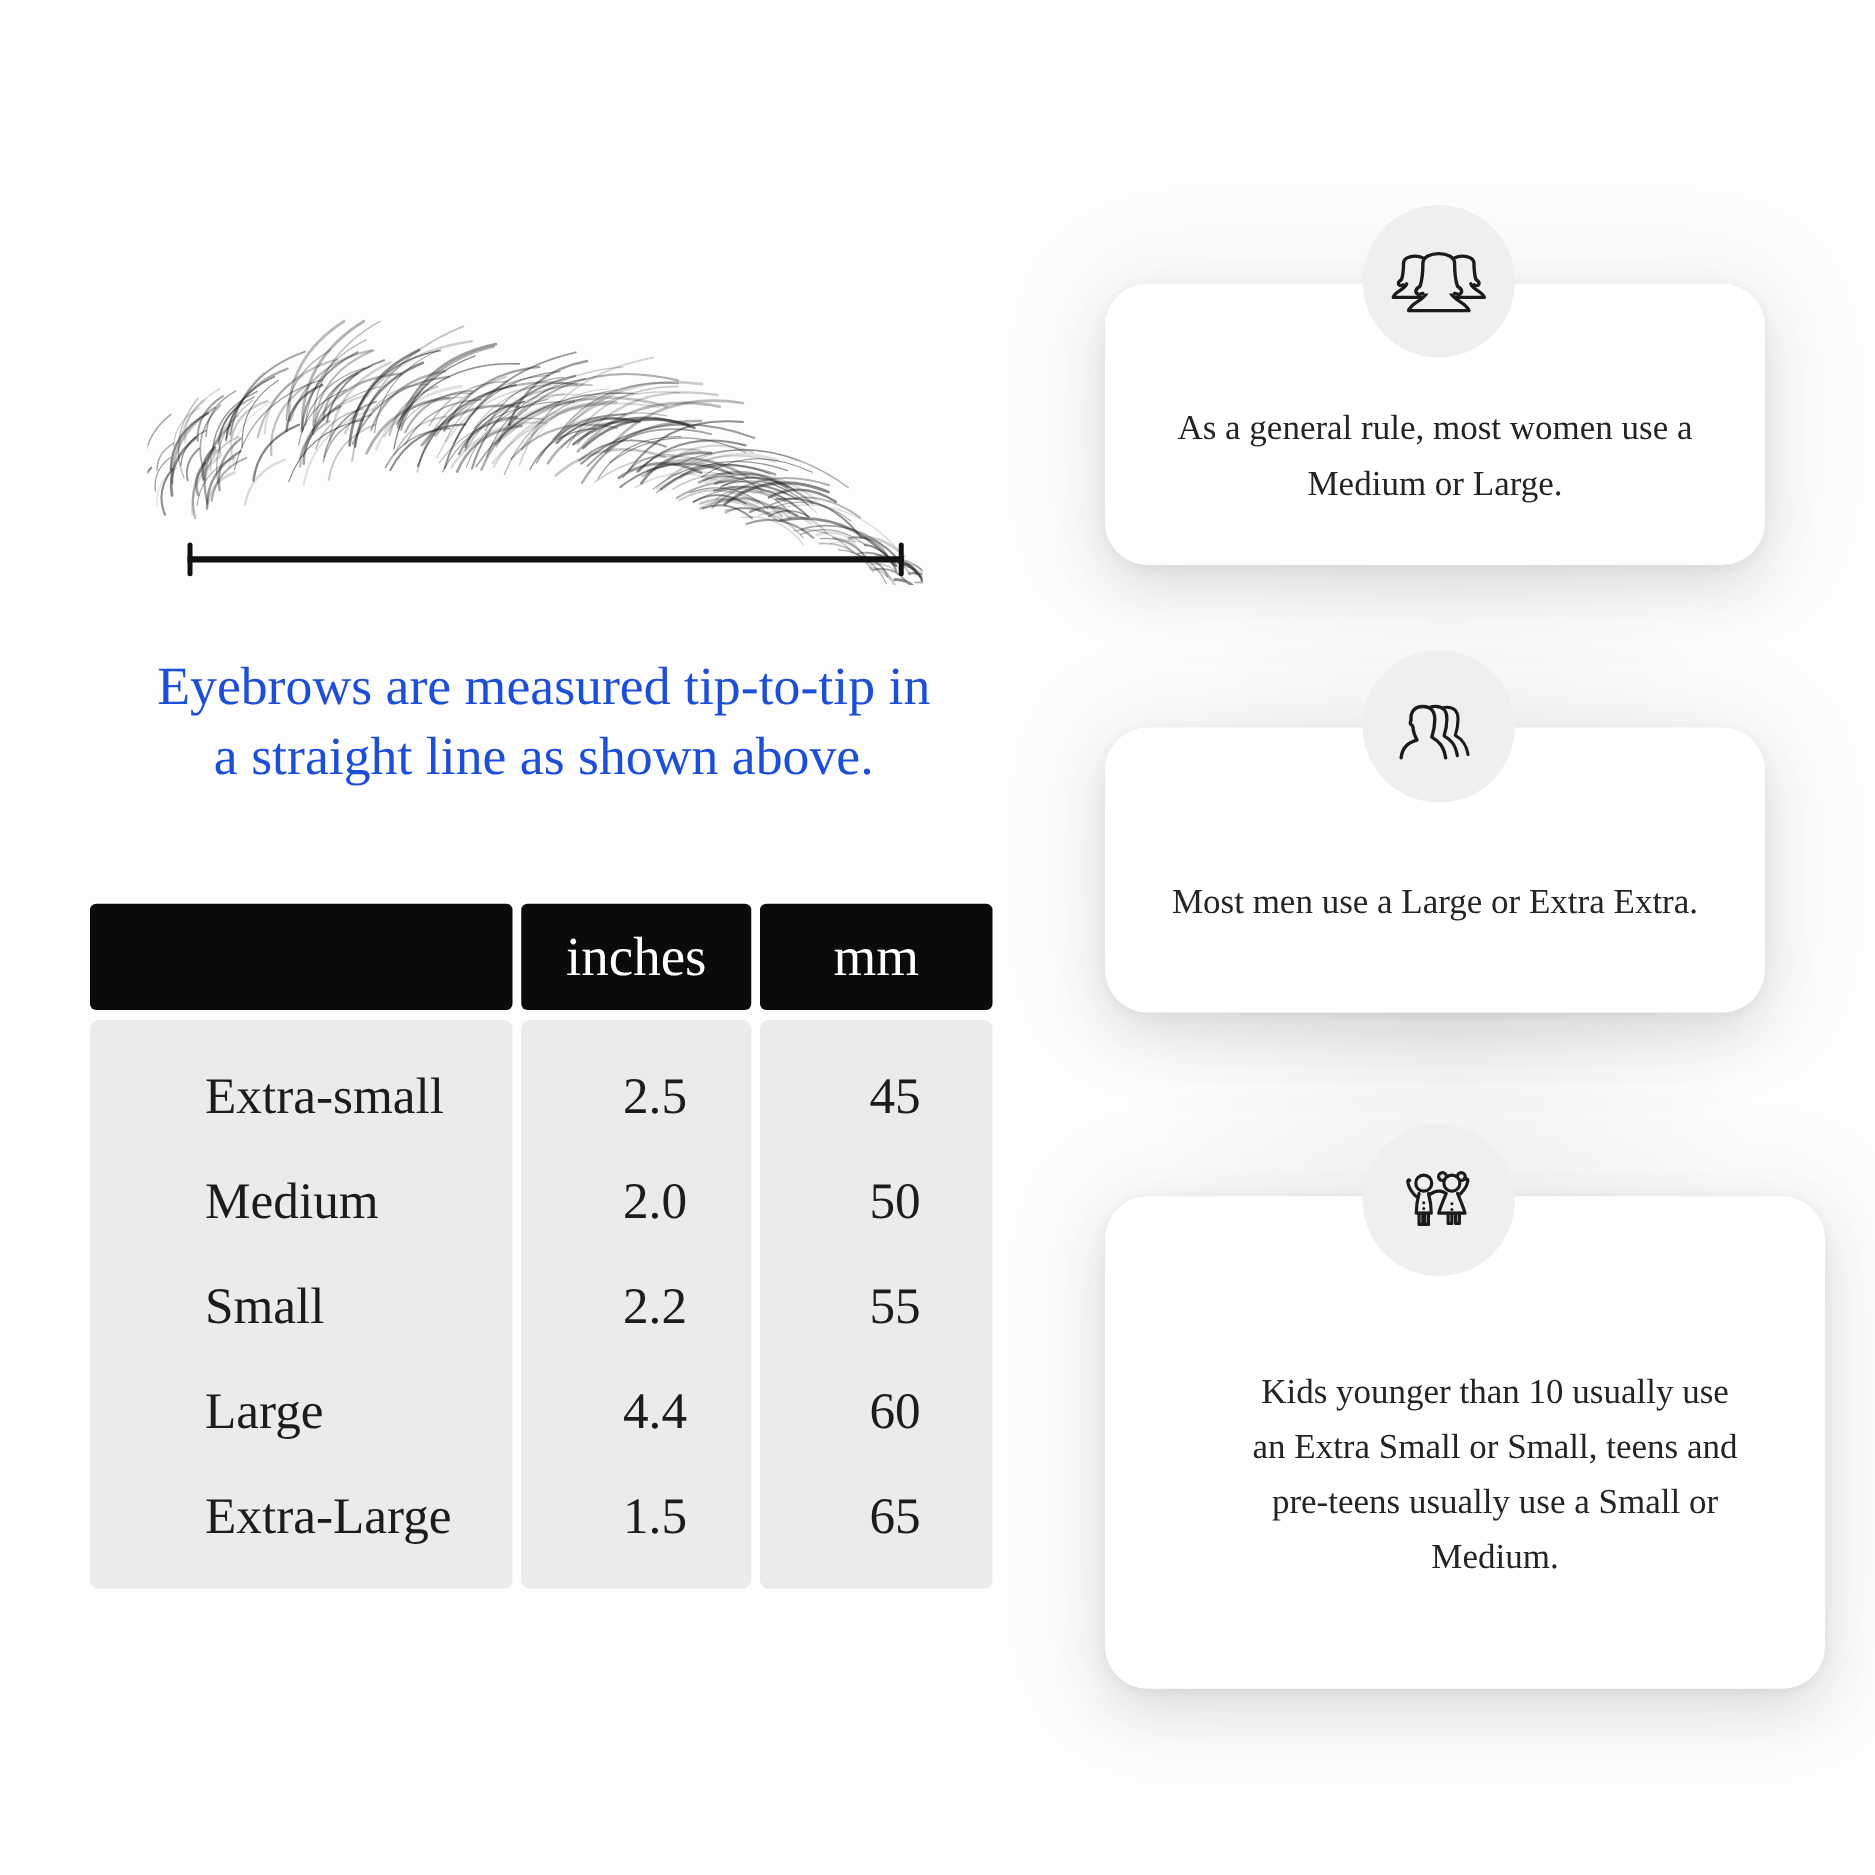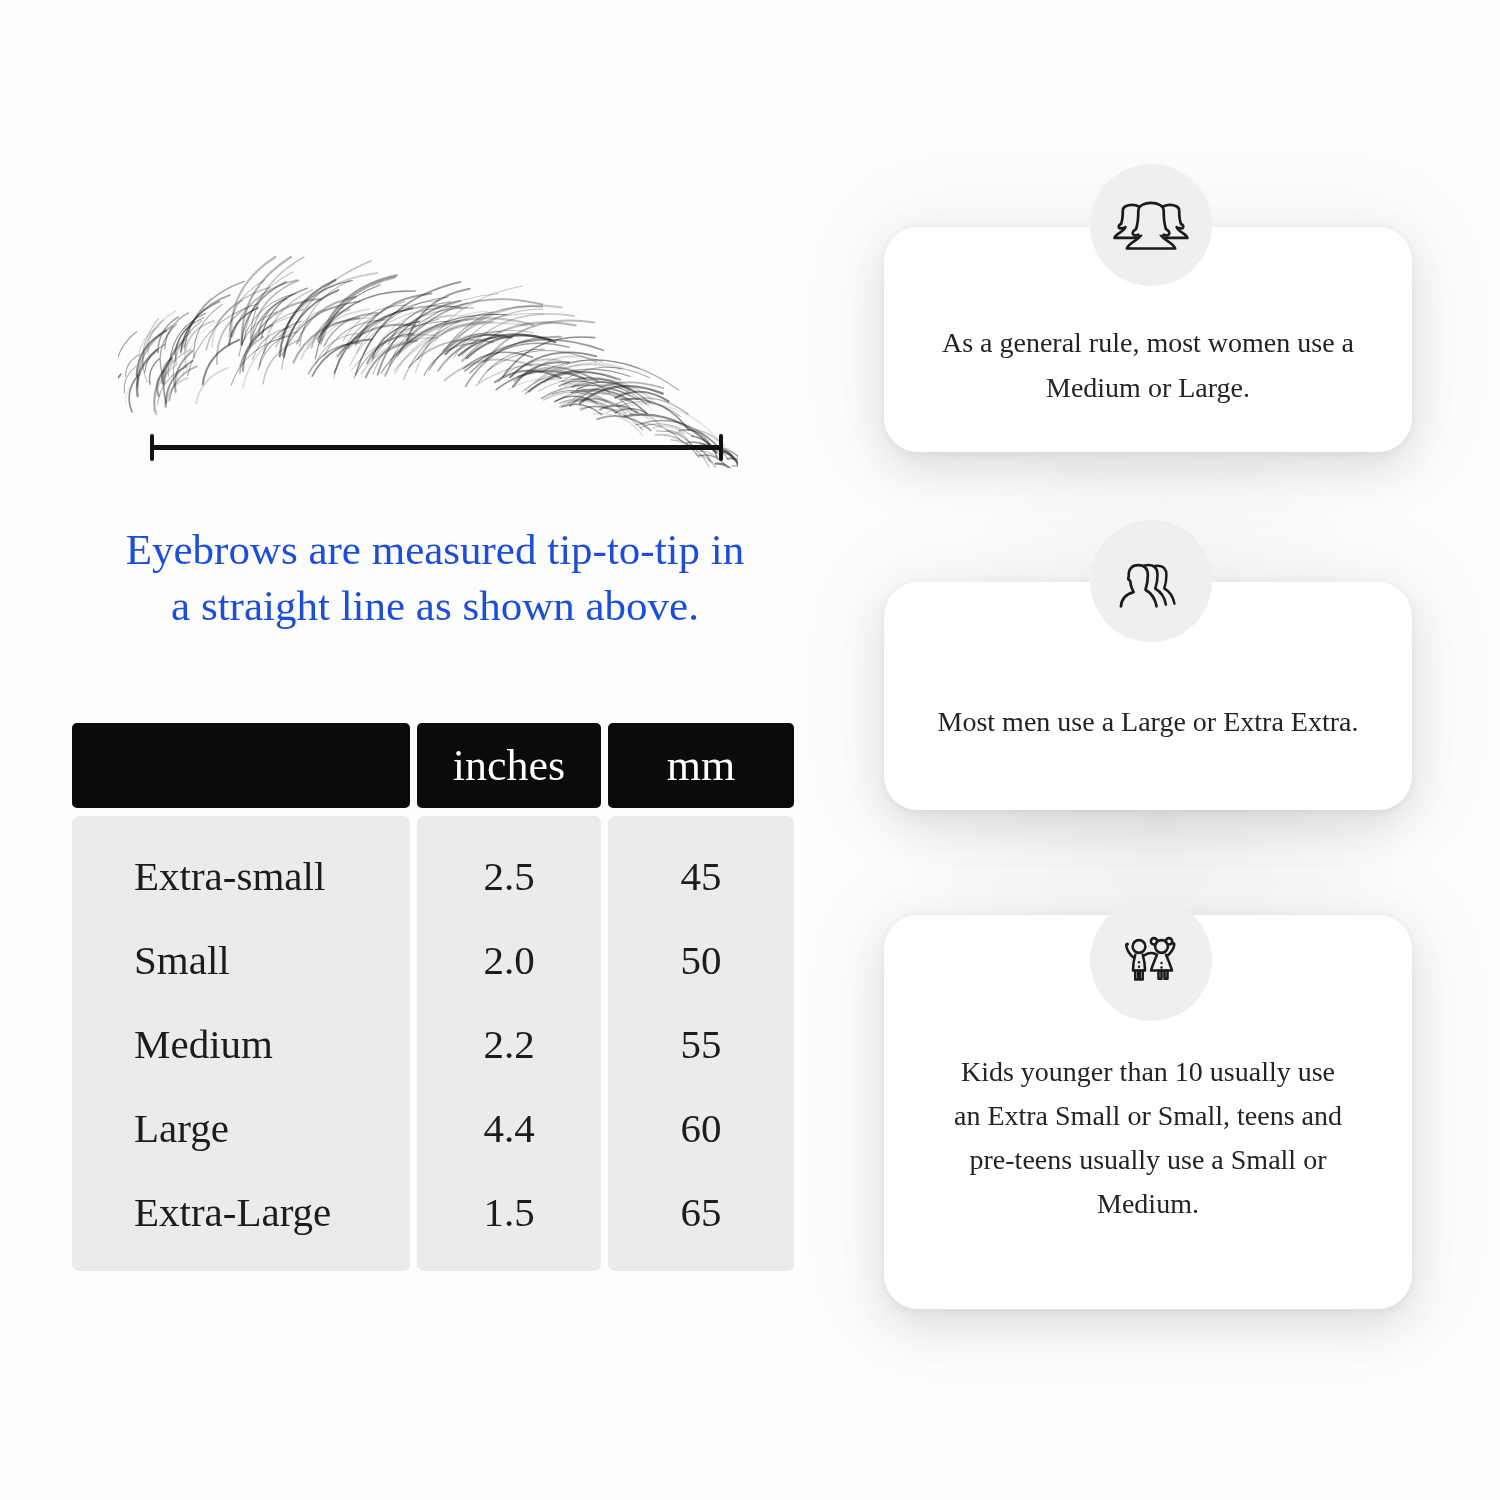--- a/index.html
+++ b/index.html
@@ -24,37 +24,37 @@
   .caption{position:absolute;left:100px;top:522px;width:670px;text-align:center;}
   .caption p{margin:0 auto;max-width:622px;font-size:43px;line-height:1.3;color:#1d4ed8;}
 
   
   .size-table{position:absolute;left:72px;top:723px;width:722px;display:flex;gap:7px;}
   .tcol{display:flex;flex-direction:column;}
   .tcol-size{width:338px;}
   .tcol-inches{width:184px;}
   .tcol-mm{width:186px;}
   .thead{height:85px;background:var(--table-header-bg);border-radius:5px;display:flex;align-items:center;justify-content:center;color:var(--table-header-text);font-size:44px;}
-  .tbody{margin-top:8px;height:455px;background:var(--table-body-bg);border-radius:7px;display:flex;flex-direction:column;justify-content:center;}
+  .tbody{margin-top:8px;height:455px;background:var(--table-body-bg);border-radius:7px;display:flex;flex-direction:column;justify-content:center;padding-left:30px;}
   .trow{height:84px;display:flex;align-items:center;font-size:41px;color:#1c1c1c;}
   .tcol-size .trow{padding-left:62px;}
   .tcol-inches .trow,.tcol-mm .trow{justify-content:center;}
 
   
   .cards-backdrop{position:absolute;left:840px;top:120px;width:640px;height:1320px;
     background:radial-gradient(ellipse 55% 45% at 50% 50%, rgba(0,0,0,0.045), rgba(0,0,0,0) 70%);}
   .card{position:absolute;left:884px;width:528px;background:var(--card-bg);border-radius:34px;
     box-shadow:0 18px 45px rgba(0,0,0,0.10), 0 2px 10px rgba(0,0,0,0.05), 0 0 85px 25px rgba(0,0,0,0.035);
     display:flex;align-items:center;justify-content:center;text-align:center;}
   .card p{margin:0;font-size:28px;line-height:1.58;color:#242424;}
   #card-women{top:227px;height:225px;}
   #card-women p{max-width:500px;padding-top:52px;}
   #card-men{top:582px;height:228px;}
   #card-men p{max-width:440px;padding-top:52px;}
-  #card-kids{top:915px;height:394px;}
+  #card-kids{top:957px;height:394px;padding-left:48px;}
   #card-kids p{max-width:392px;padding-top:52px;}
 
   .icon-circle{position:absolute;left:1090px;width:122px;height:122px;border-radius:50%;
     background:var(--circle-bg);display:flex;align-items:center;justify-content:center;}
   #circle-women{top:164px;}
   #circle-men{top:520px;}
   #circle-kids{top:899px;}
   .icon-circle svg{display:block;}
   .ico{stroke:var(--icon-stroke);stroke-width:3.4;fill:none;stroke-linecap:round;stroke-linejoin:round;}
   .ico-fill{stroke:var(--icon-stroke);stroke-width:3.4;fill:var(--circle-bg);stroke-linecap:round;stroke-linejoin:round;}
@@ -328,22 +328,22 @@
 
   <div class="caption">
     <p>Eyebrows are measured tip-to-tip in a straight line as shown above.</p>
   </div>
 
   <div class="size-table">
     <div class="tcol tcol-size">
       <div class="thead"></div>
       <div class="tbody">
         <div class="trow">Extra-small</div>
+        <div class="trow">Medium</div>
         <div class="trow">Small</div>
-        <div class="trow">Medium</div>
         <div class="trow">Large</div>
         <div class="trow">Extra-Large</div>
       </div>
     </div>
     <div class="tcol tcol-inches">
       <div class="thead">inches</div>
       <div class="tbody">
         <div class="trow">2.5</div>
         <div class="trow">2.0</div>
         <div class="trow">2.2</div>

